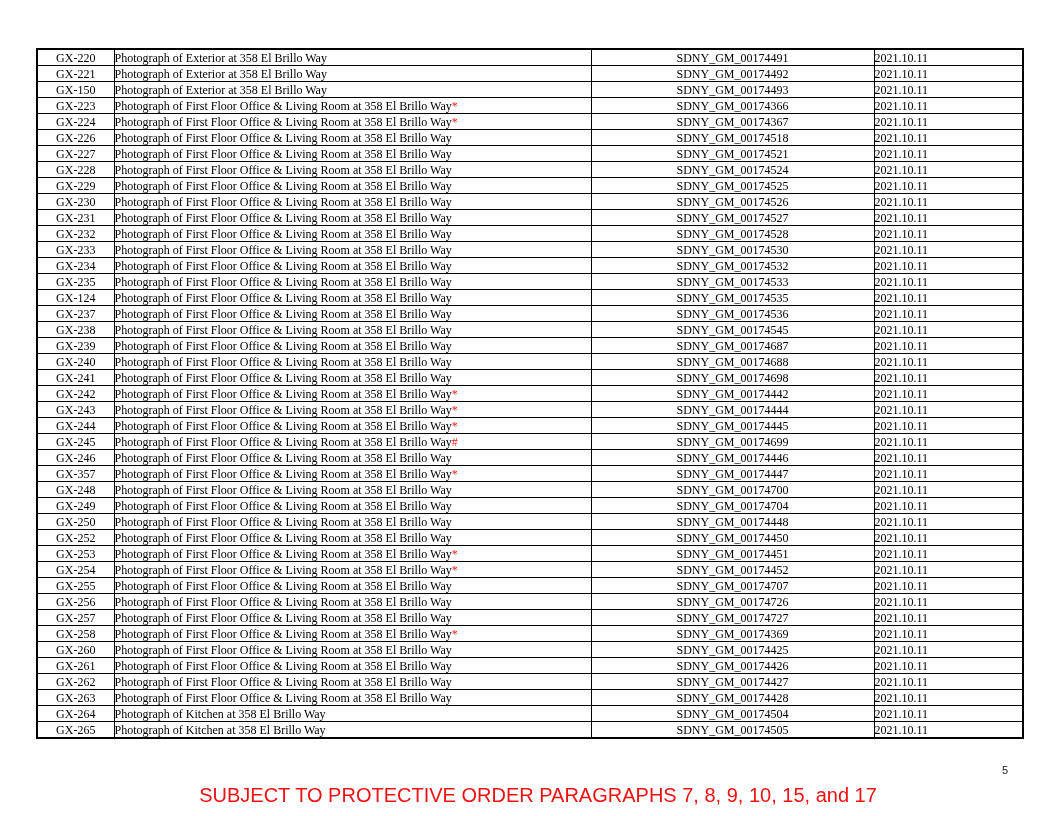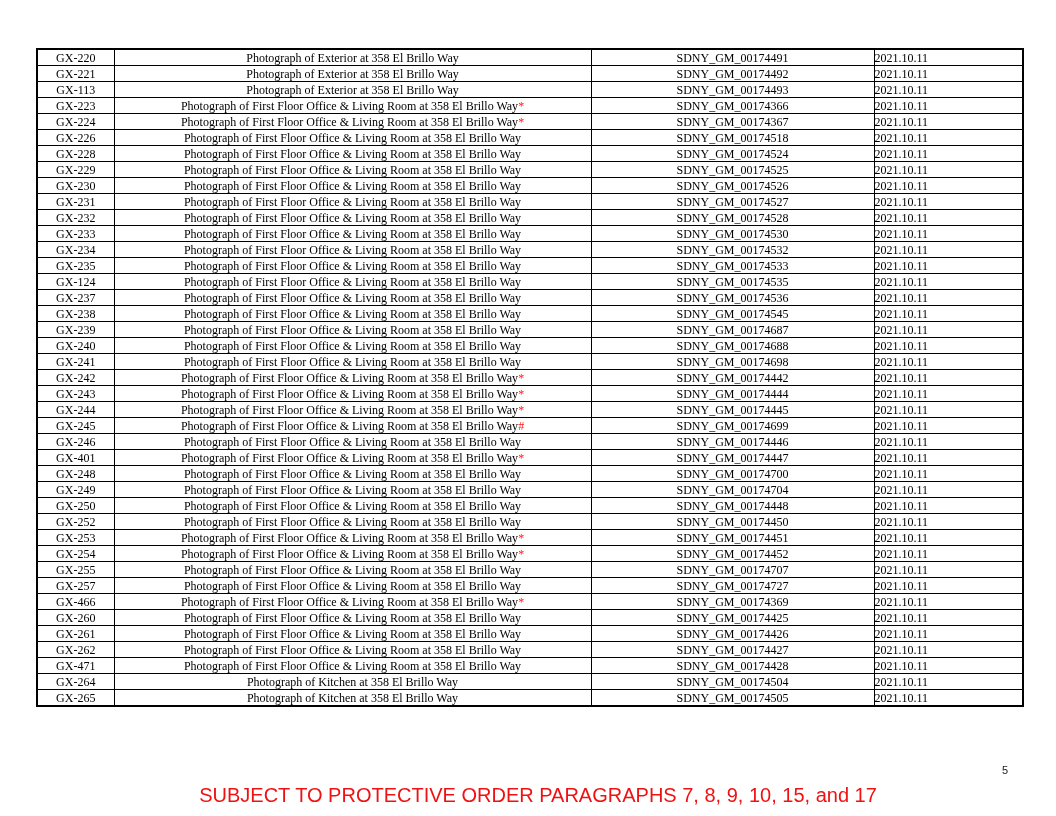--- a/index.html
+++ b/index.html
@@ -22,21 +22,21 @@
     border:1px solid #000;
     height:15px;
     padding:0;
     font-size:12px;
     line-height:14px;
     vertical-align:middle;
     white-space:nowrap;
     overflow:hidden;
   }
   td.c-ex{text-align:center;}
-  td.c-desc{text-align:center;padding-left:3px;}
+  td.c-desc{text-align:left;padding-left:3px;}
   td.c-bates{text-align:center;}
   td.c-date{text-align:left;}
   .mark{color:var(--mark-color,#ff0000);}
   .pagenum{
     position:absolute;
     top:764px;left:970px;width:70px;
     text-align:center;
     font-family:"Liberation Sans", sans-serif;
     font-size:11px;
     color:#1a1a1a;
@@ -72,21 +72,21 @@
     </tr>
 
     <tr>
       <td class="c-ex">GX-221</td>
       <td class="c-desc"><span>Photograph of Exterior at 358 El Brillo Way</span><span class="mark"></span></td>
       <td class="c-bates">SDNY_GM_00174492</td>
       <td class="c-date">2021.10.11</td>
     </tr>
 
     <tr>
-      <td class="c-ex">GX-113</td>
+      <td class="c-ex">GX-150</td>
       <td class="c-desc"><span>Photograph of Exterior at 358 El Brillo Way</span><span class="mark"></span></td>
       <td class="c-bates">SDNY_GM_00174493</td>
       <td class="c-date">2021.10.11</td>
     </tr>
 
     <tr>
       <td class="c-ex">GX-223</td>
       <td class="c-desc"><span>Photograph of First Floor Office &amp; Living Room at 358 El Brillo Way</span><span class="mark">*</span></td>
       <td class="c-bates">SDNY_GM_00174366</td>
       <td class="c-date">2021.10.11</td>
@@ -100,20 +100,26 @@
     </tr>
 
 
     <tr>
       <td class="c-ex">GX-226</td>
       <td class="c-desc"><span>Photograph of First Floor Office &amp; Living Room at 358 El Brillo Way</span><span class="mark"></span></td>
       <td class="c-bates">SDNY_GM_00174518</td>
       <td class="c-date">2021.10.11</td>
     </tr>
 
+    <tr>
+      <td class="c-ex">GX-227</td>
+      <td class="c-desc"><span>Photograph of First Floor Office &amp; Living Room at 358 El Brillo Way</span><span class="mark"></span></td>
+      <td class="c-bates">SDNY_GM_00174521</td>
+      <td class="c-date">2021.10.11</td>
+    </tr>
 
     <tr>
       <td class="c-ex">GX-228</td>
       <td class="c-desc"><span>Photograph of First Floor Office &amp; Living Room at 358 El Brillo Way</span><span class="mark"></span></td>
       <td class="c-bates">SDNY_GM_00174524</td>
       <td class="c-date">2021.10.11</td>
     </tr>
 
     <tr>
       <td class="c-ex">GX-229</td>
@@ -235,21 +241,21 @@
     </tr>
 
     <tr>
       <td class="c-ex">GX-246</td>
       <td class="c-desc"><span>Photograph of First Floor Office &amp; Living Room at 358 El Brillo Way</span><span class="mark"></span></td>
       <td class="c-bates">SDNY_GM_00174446</td>
       <td class="c-date">2021.10.11</td>
     </tr>
 
     <tr>
-      <td class="c-ex">GX-401</td>
+      <td class="c-ex">GX-357</td>
       <td class="c-desc"><span>Photograph of First Floor Office &amp; Living Room at 358 El Brillo Way</span><span class="mark">*</span></td>
       <td class="c-bates">SDNY_GM_00174447</td>
       <td class="c-date">2021.10.11</td>
     </tr>
 
     <tr>
       <td class="c-ex">GX-248</td>
       <td class="c-desc"><span>Photograph of First Floor Office &amp; Living Room at 358 El Brillo Way</span><span class="mark"></span></td>
       <td class="c-bates">SDNY_GM_00174700</td>
       <td class="c-date">2021.10.11</td>
@@ -290,30 +296,36 @@
       <td class="c-date">2021.10.11</td>
     </tr>
 
     <tr>
       <td class="c-ex">GX-255</td>
       <td class="c-desc"><span>Photograph of First Floor Office &amp; Living Room at 358 El Brillo Way</span><span class="mark"></span></td>
       <td class="c-bates">SDNY_GM_00174707</td>
       <td class="c-date">2021.10.11</td>
     </tr>
 
+    <tr>
+      <td class="c-ex">GX-256</td>
+      <td class="c-desc"><span>Photograph of First Floor Office &amp; Living Room at 358 El Brillo Way</span><span class="mark"></span></td>
+      <td class="c-bates">SDNY_GM_00174726</td>
+      <td class="c-date">2021.10.11</td>
+    </tr>
 
     <tr>
       <td class="c-ex">GX-257</td>
       <td class="c-desc"><span>Photograph of First Floor Office &amp; Living Room at 358 El Brillo Way</span><span class="mark"></span></td>
       <td class="c-bates">SDNY_GM_00174727</td>
       <td class="c-date">2021.10.11</td>
     </tr>
 
     <tr>
-      <td class="c-ex">GX-466</td>
+      <td class="c-ex">GX-258</td>
       <td class="c-desc"><span>Photograph of First Floor Office &amp; Living Room at 358 El Brillo Way</span><span class="mark">*</span></td>
       <td class="c-bates">SDNY_GM_00174369</td>
       <td class="c-date">2021.10.11</td>
     </tr>
 
     <tr>
       <td class="c-ex">GX-260</td>
       <td class="c-desc"><span>Photograph of First Floor Office &amp; Living Room at 358 El Brillo Way</span><span class="mark"></span></td>
       <td class="c-bates">SDNY_GM_00174425</td>
       <td class="c-date">2021.10.11</td>
@@ -327,21 +339,21 @@
     </tr>
 
     <tr>
       <td class="c-ex">GX-262</td>
       <td class="c-desc"><span>Photograph of First Floor Office &amp; Living Room at 358 El Brillo Way</span><span class="mark"></span></td>
       <td class="c-bates">SDNY_GM_00174427</td>
       <td class="c-date">2021.10.11</td>
     </tr>
 
     <tr>
-      <td class="c-ex">GX-471</td>
+      <td class="c-ex">GX-263</td>
       <td class="c-desc"><span>Photograph of First Floor Office &amp; Living Room at 358 El Brillo Way</span><span class="mark"></span></td>
       <td class="c-bates">SDNY_GM_00174428</td>
       <td class="c-date">2021.10.11</td>
     </tr>
 
     <tr>
       <td class="c-ex">GX-264</td>
       <td class="c-desc"><span>Photograph of Kitchen at 358 El Brillo Way</span><span class="mark"></span></td>
       <td class="c-bates">SDNY_GM_00174504</td>
       <td class="c-date">2021.10.11</td>

